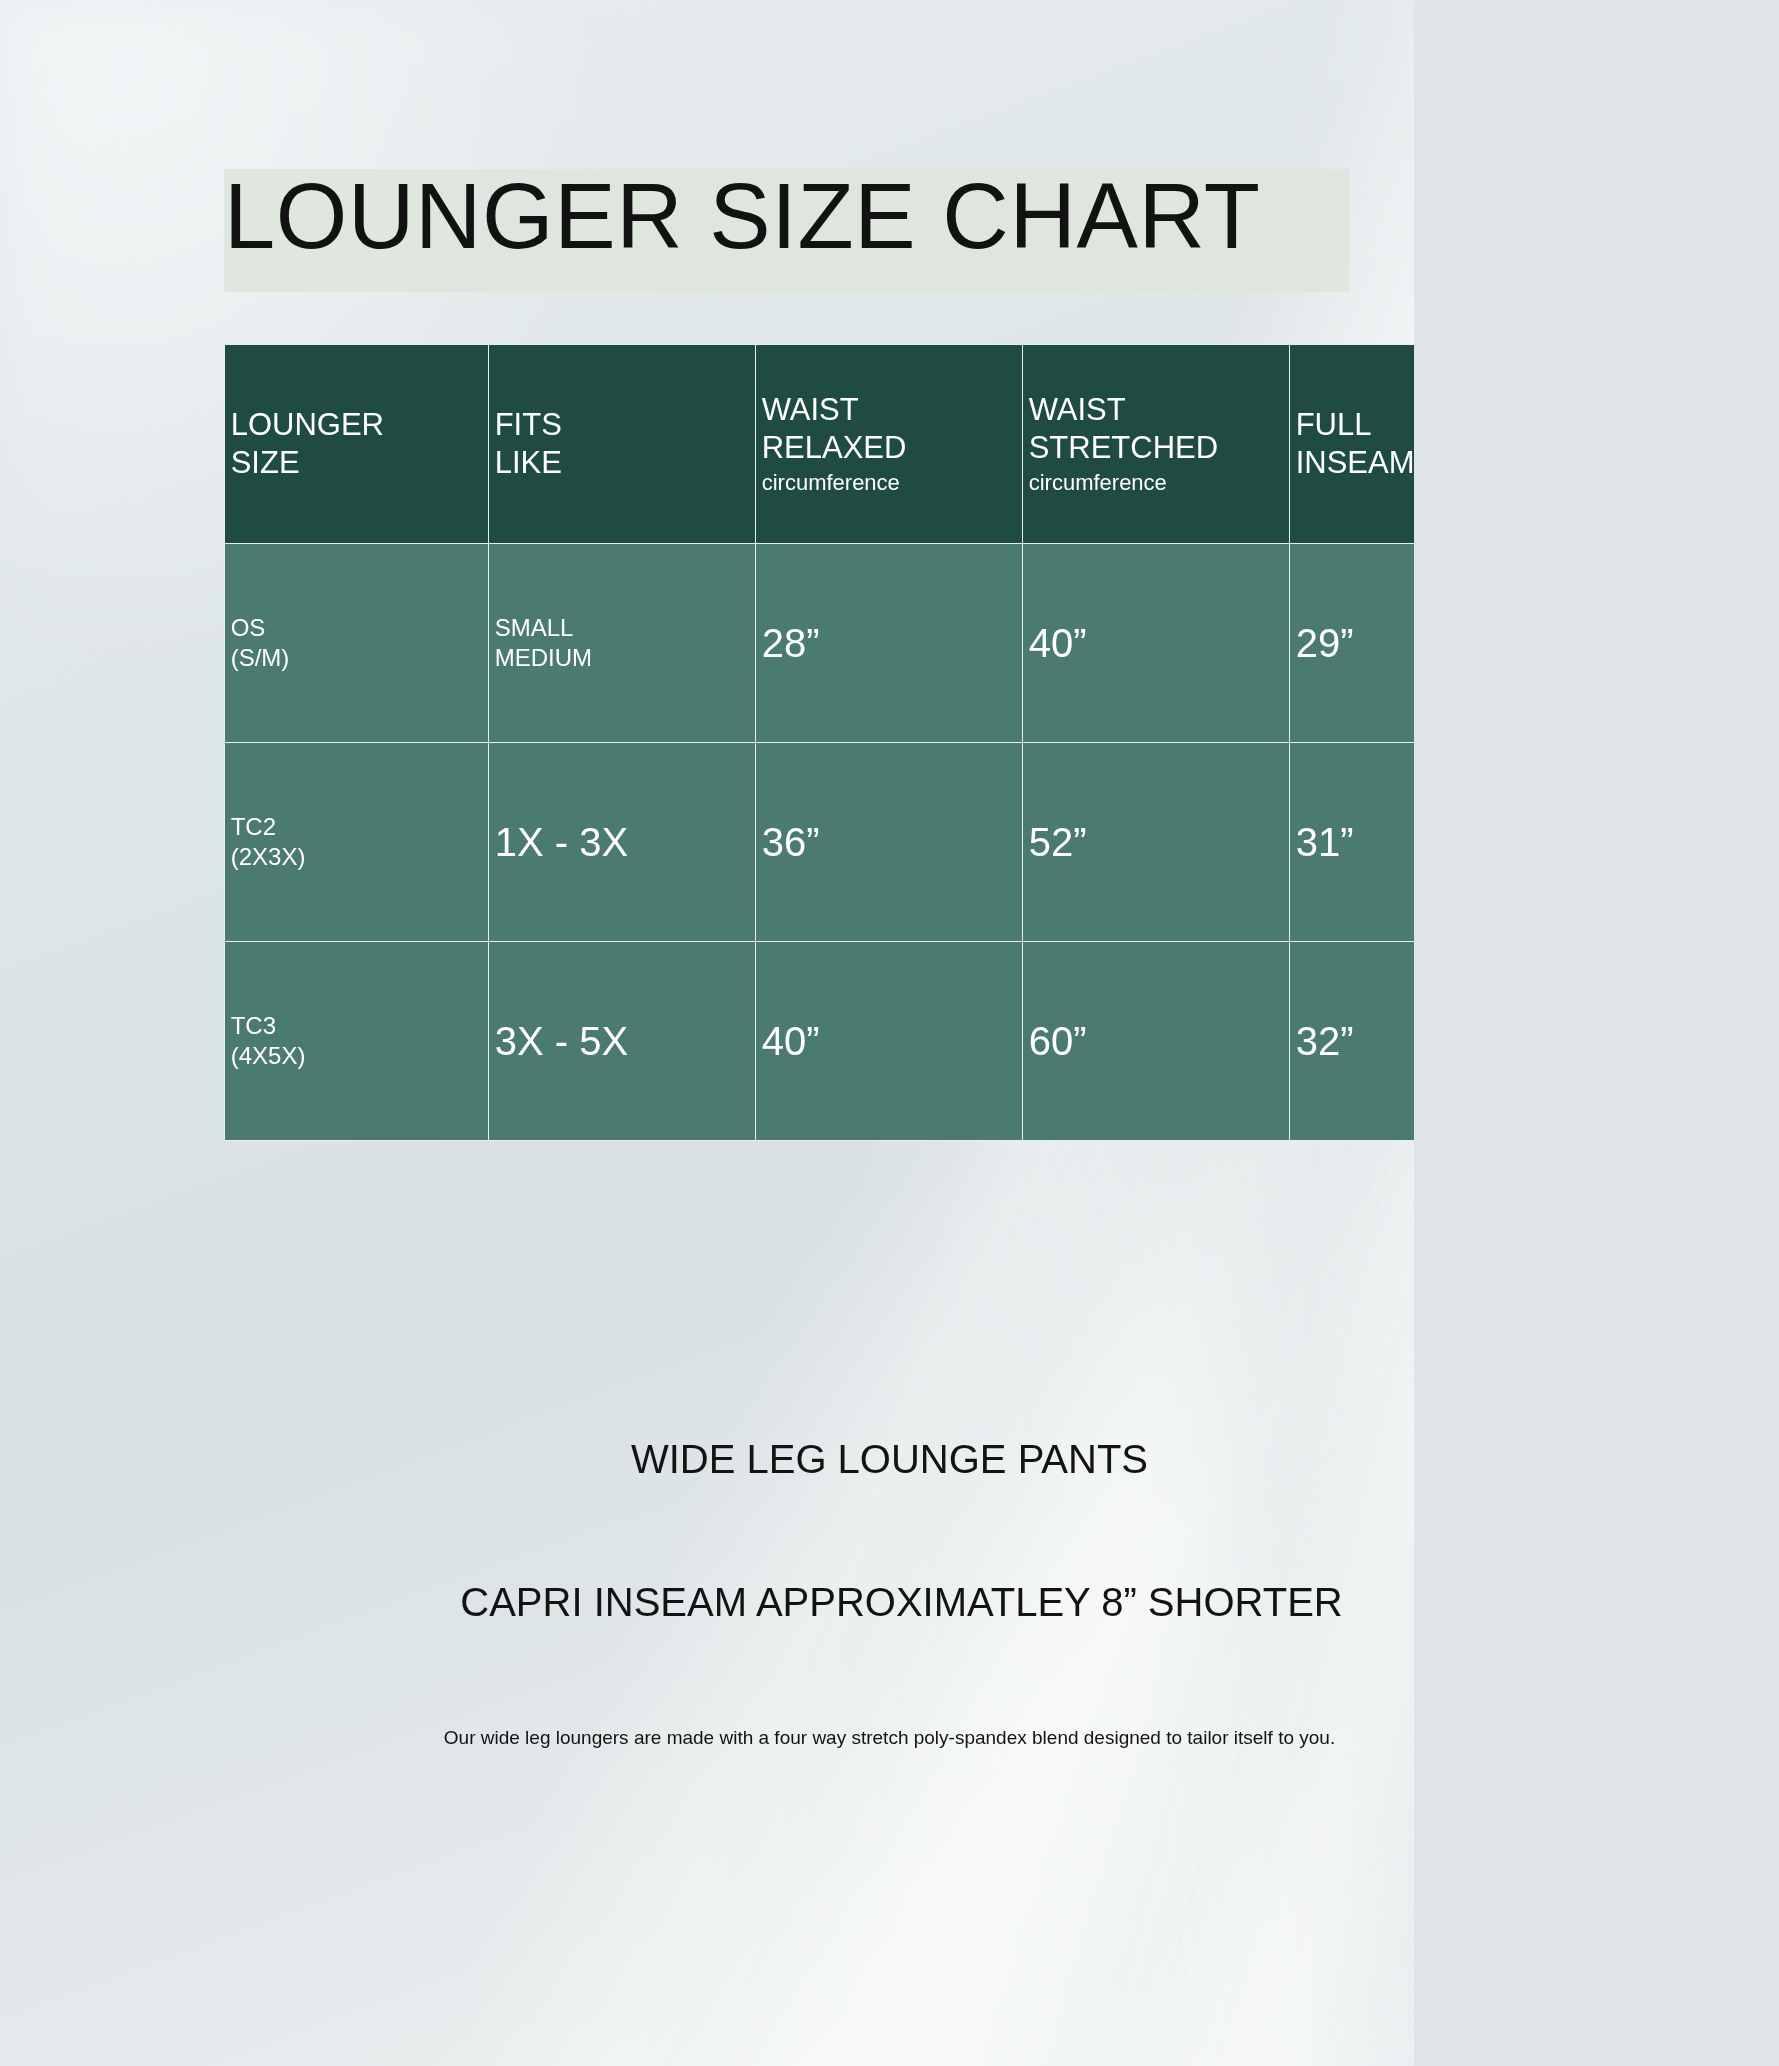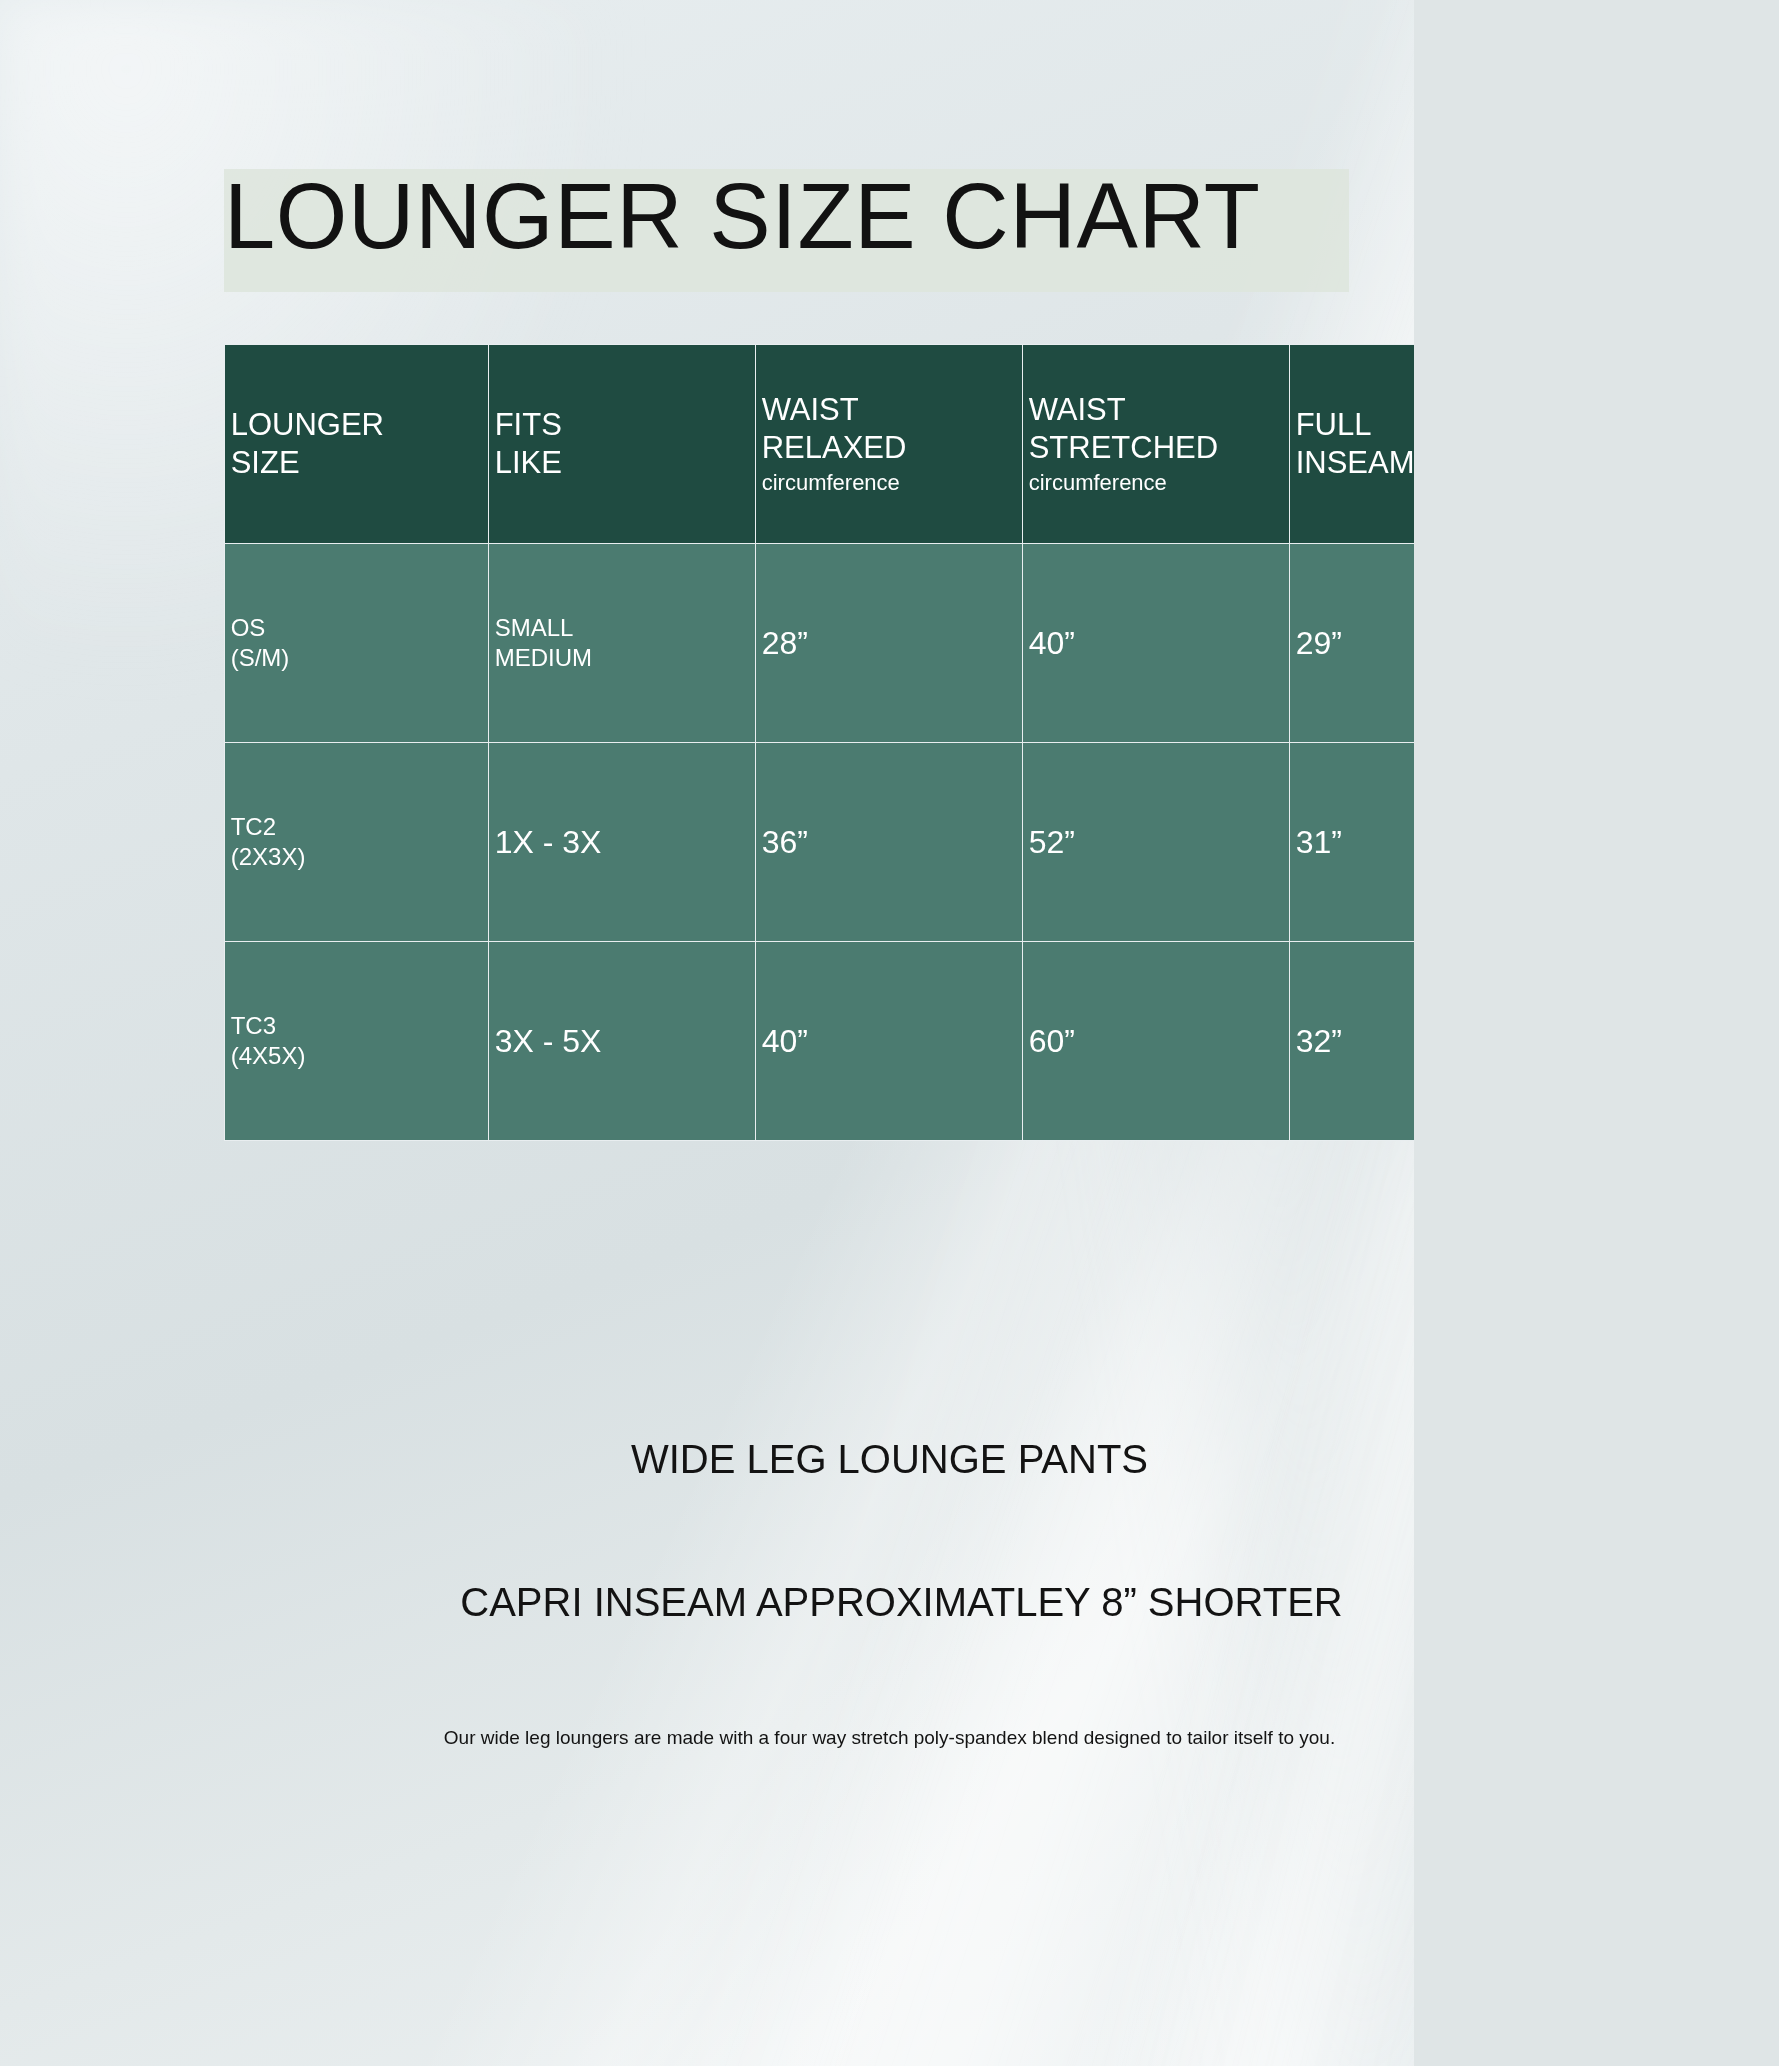--- a/index.html
+++ b/index.html
@@ -123,21 +123,21 @@
     background: #4b7b70;
     height: 198px;
     padding: 0 5.7px;
     font-size: 24px;
     line-height: 1.25;
   }
   .table tbody td .line2 {
     display: block;
   }
   .table tbody td.num {
-    font-size: 32px;
+    font-size: 40px;
   }
 
   col.c1 { width: 264px; }
   col.c2 { width: 267px; }
   col.c3 { width: 267px; }
   col.c4 { width: 267px; }
   col.c5 { width: 267px; }
 
   
   .notes {

